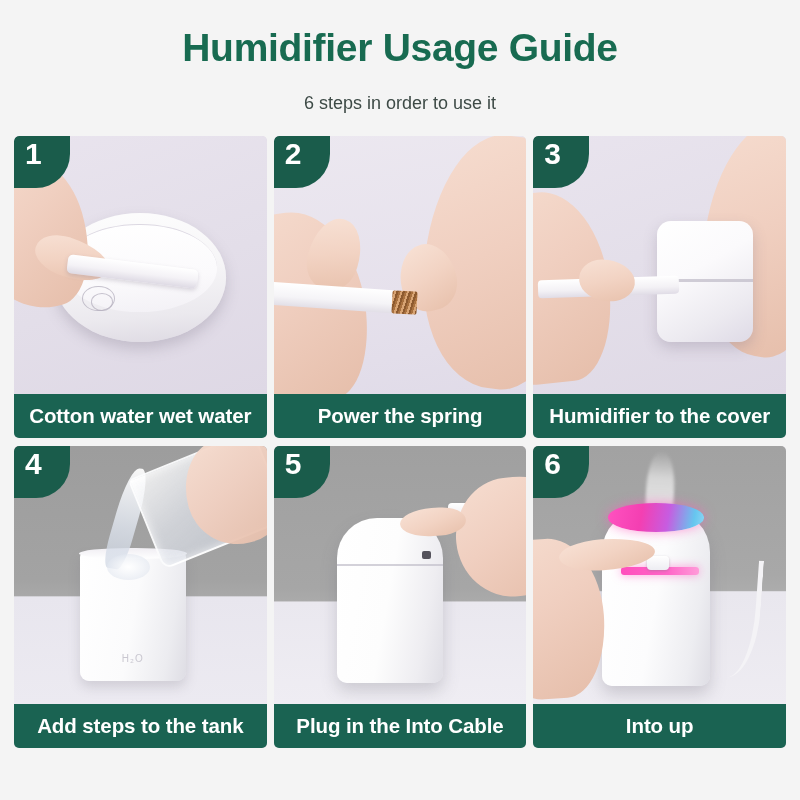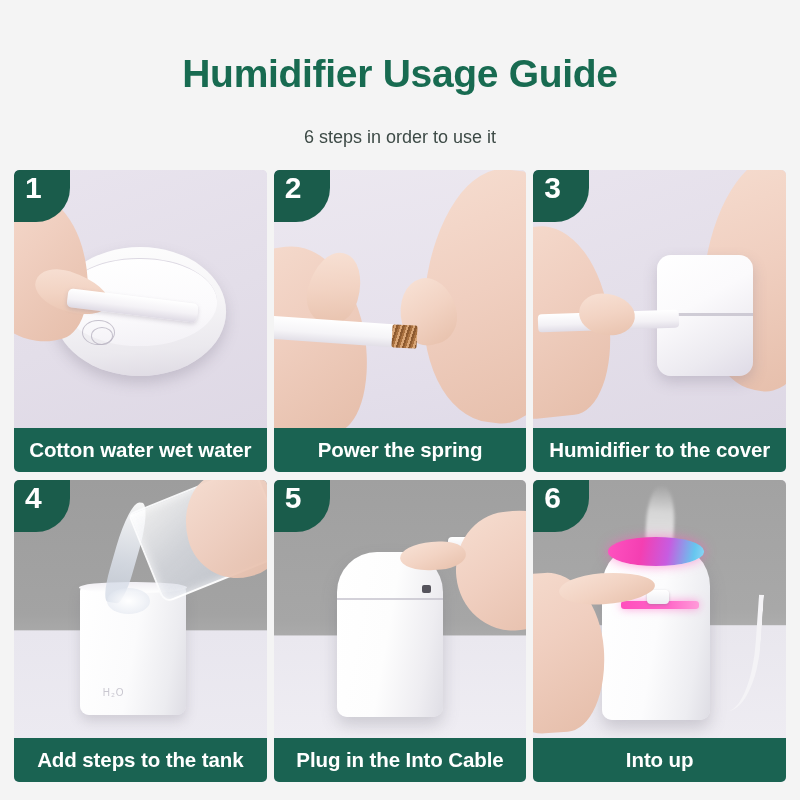--- a/index.html
+++ b/index.html
@@ -17,33 +17,33 @@
   .page {
     width: 800px;
     height: 800px;
     position: relative;
     background: #f4f4f4;
     box-sizing: border-box;
   }
 
   
   .header {
-    padding-top: 54px;
+    padding-top: 28px;
     text-align: center;
   }
   .title {
     font-size: 39px;
     font-weight: bold;
     color: #186b51;
     letter-spacing: -0.3px;
     line-height: 1.05;
     margin: 0;
   }
   .subtitle {
-    margin-top: 32px;
+    margin-top: 24px;
     font-size: 18px;
     color: #3d4a46;
     font-weight: normal;
   }
 
   
   .grid {
     margin: 22px auto 0 auto;
     width: 772px;
     display: grid;
@@ -267,24 +267,24 @@
     position: absolute;
     left: -1%; top: -3%;
     width: 102%; height: 9%;
     border-radius: 50%;
     background: linear-gradient(180deg,#f0eef3 0%,#ffffff 100%);
   }
   .h2o-label {
     position: absolute;
     left: 0; bottom: 13%;
     width: 100%;
+    text-align: center;
     font-size: 10px;
     color: #c9c7d0;
     letter-spacing: 1px;
-    margin-left: 23px;
   }
   .pitcher {
     position: absolute;
     right: -4%; top: 2%;
     width: 52%; height: 36%;
     border-radius: 6px 6px 10px 10px;
     background: linear-gradient(160deg,rgba(255,255,255,.82) 0%,rgba(226,229,236,.72) 45%,rgba(203,209,220,.65) 100%);
     border: 2px solid rgba(255,255,255,.85);
     transform: rotate(-22deg);
     box-shadow: inset 0 0 10px rgba(255,255,255,.7);

